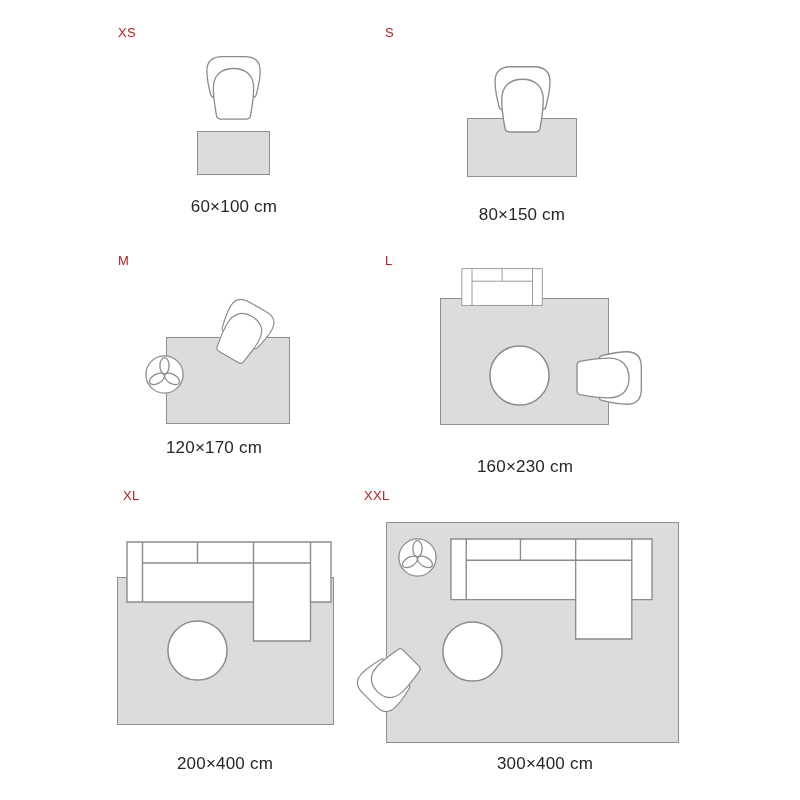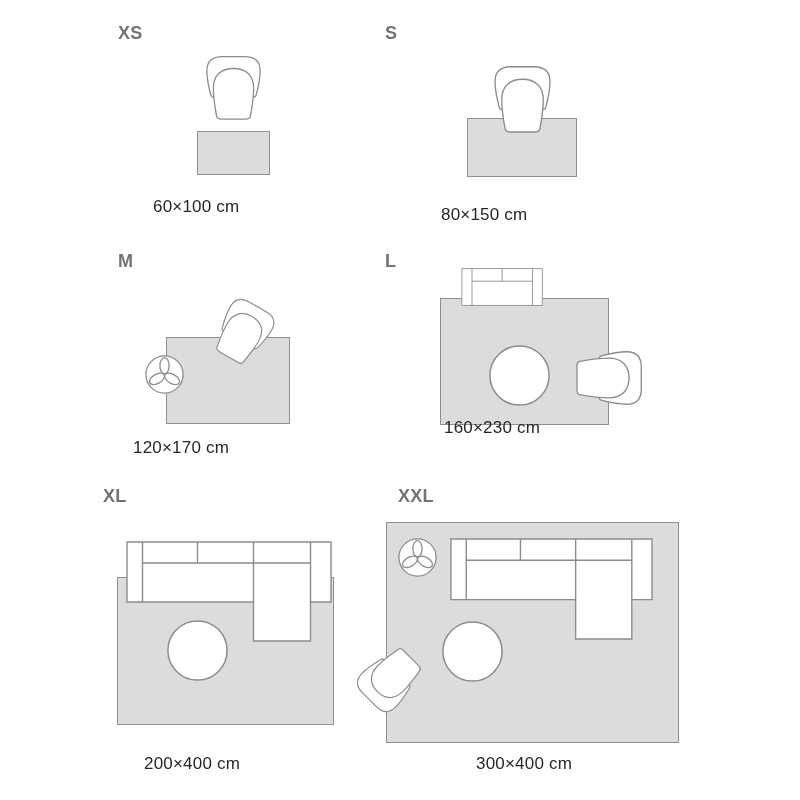--- a/index.html
+++ b/index.html
@@ -6,26 +6,26 @@
   #page{
     position:relative;
     width:800px;height:800px;
     background:#ffffff;
     font-family:"Liberation Sans", sans-serif;
     overflow:hidden;
   }
   section{display:contents;}
   .size-label{
     position:absolute;
-    font-size:18px;font-weight:700;color:#737373;
+    font-size:13px;font-weight:400;color:#b91c1c;
     letter-spacing:.3px;line-height:18px;
   }
   .dim-label{
     position:absolute;
-    width:162px;text-align:left;
+    width:162px;text-align:center;
     font-size:17px;font-weight:400;color:#262626;
     letter-spacing:.2px;line-height:20px;
   }
   .rug{
     position:absolute;
     background:#dcdcdc;
     border:1.5px solid #8f8f8f;
     box-sizing:border-box;
   }
   .furn{position:absolute;overflow:visible;transform-origin:center center;}
@@ -106,48 +106,48 @@
     <div class="rug" style="left:440px;top:298px;width:169px;height:127px"></div>
     <svg class="furn" style="left:458px;top:268px;width:133px;height:62px" viewBox="0 0 206 101">
         <use href="#g-sofa2"></use>
       </svg>
     <svg class="furn" style="left:489px;top:345px;width:61px;height:61px" viewBox="0 0 61 61">
         <use href="#g-table"></use>
       </svg>
     <svg class="furn" style="left:579px;top:343px;width:64px;height:70px;transform:rotate(90deg)" viewBox="0 0 100 105" preserveAspectRatio="none">
         <use href="#g-chair"></use>
       </svg>
-    <div class="dim-label" style="left:444px;top:418px">160×230 cm</div>
+    <div class="dim-label" style="left:444px;top:457px">160×230 cm</div>
   </section>
 
   
   <section>
-    <div class="size-label" style="left:103px;top:487px">XL</div>
+    <div class="size-label" style="left:123px;top:487px">XL</div>
     <div class="rug" style="left:117px;top:577px;width:217px;height:148px"></div>
     <svg class="furn" style="left:126px;top:541px;width:206px;height:101px" viewBox="0 0 206 101" preserveAspectRatio="none">
         <use href="#g-sectional"></use>
       </svg>
     <svg class="furn" style="left:167px;top:620px;width:61px;height:61px" viewBox="0 0 61 61">
         <use href="#g-table"></use>
       </svg>
     <div class="dim-label" style="left:144px;top:754px">200×400 cm</div>
   </section>
 
   
   <section>
-    <div class="size-label" style="left:398px;top:487px">XXL</div>
+    <div class="size-label" style="left:364px;top:487px">XXL</div>
     <div class="rug" style="left:386px;top:522px;width:293px;height:221px"></div>
     <svg class="furn" style="left:398px;top:538px;width:39px;height:39px" viewBox="0 0 39 39">
         <use href="#g-plant"></use>
       </svg>
     <svg class="furn" style="left:450px;top:538px;width:203px;height:102px" viewBox="0 0 206 101" preserveAspectRatio="none">
         <use href="#g-sectional"></use>
       </svg>
     <svg class="furn" style="left:442px;top:621px;width:61px;height:61px" viewBox="0 0 61 61">
         <use href="#g-table"></use>
       </svg>
     <svg class="furn" style="left:360px;top:648px;width:58px;height:64px;transform:rotate(-135deg)" viewBox="0 0 100 105" preserveAspectRatio="none">
         <use href="#g-chair"></use>
       </svg>
-    <div class="dim-label" style="left:476px;top:754px">300×400 cm</div>
+    <div class="dim-label" style="left:464px;top:754px">300×400 cm</div>
   </section>
 
 </div>
 
 </body></html>

